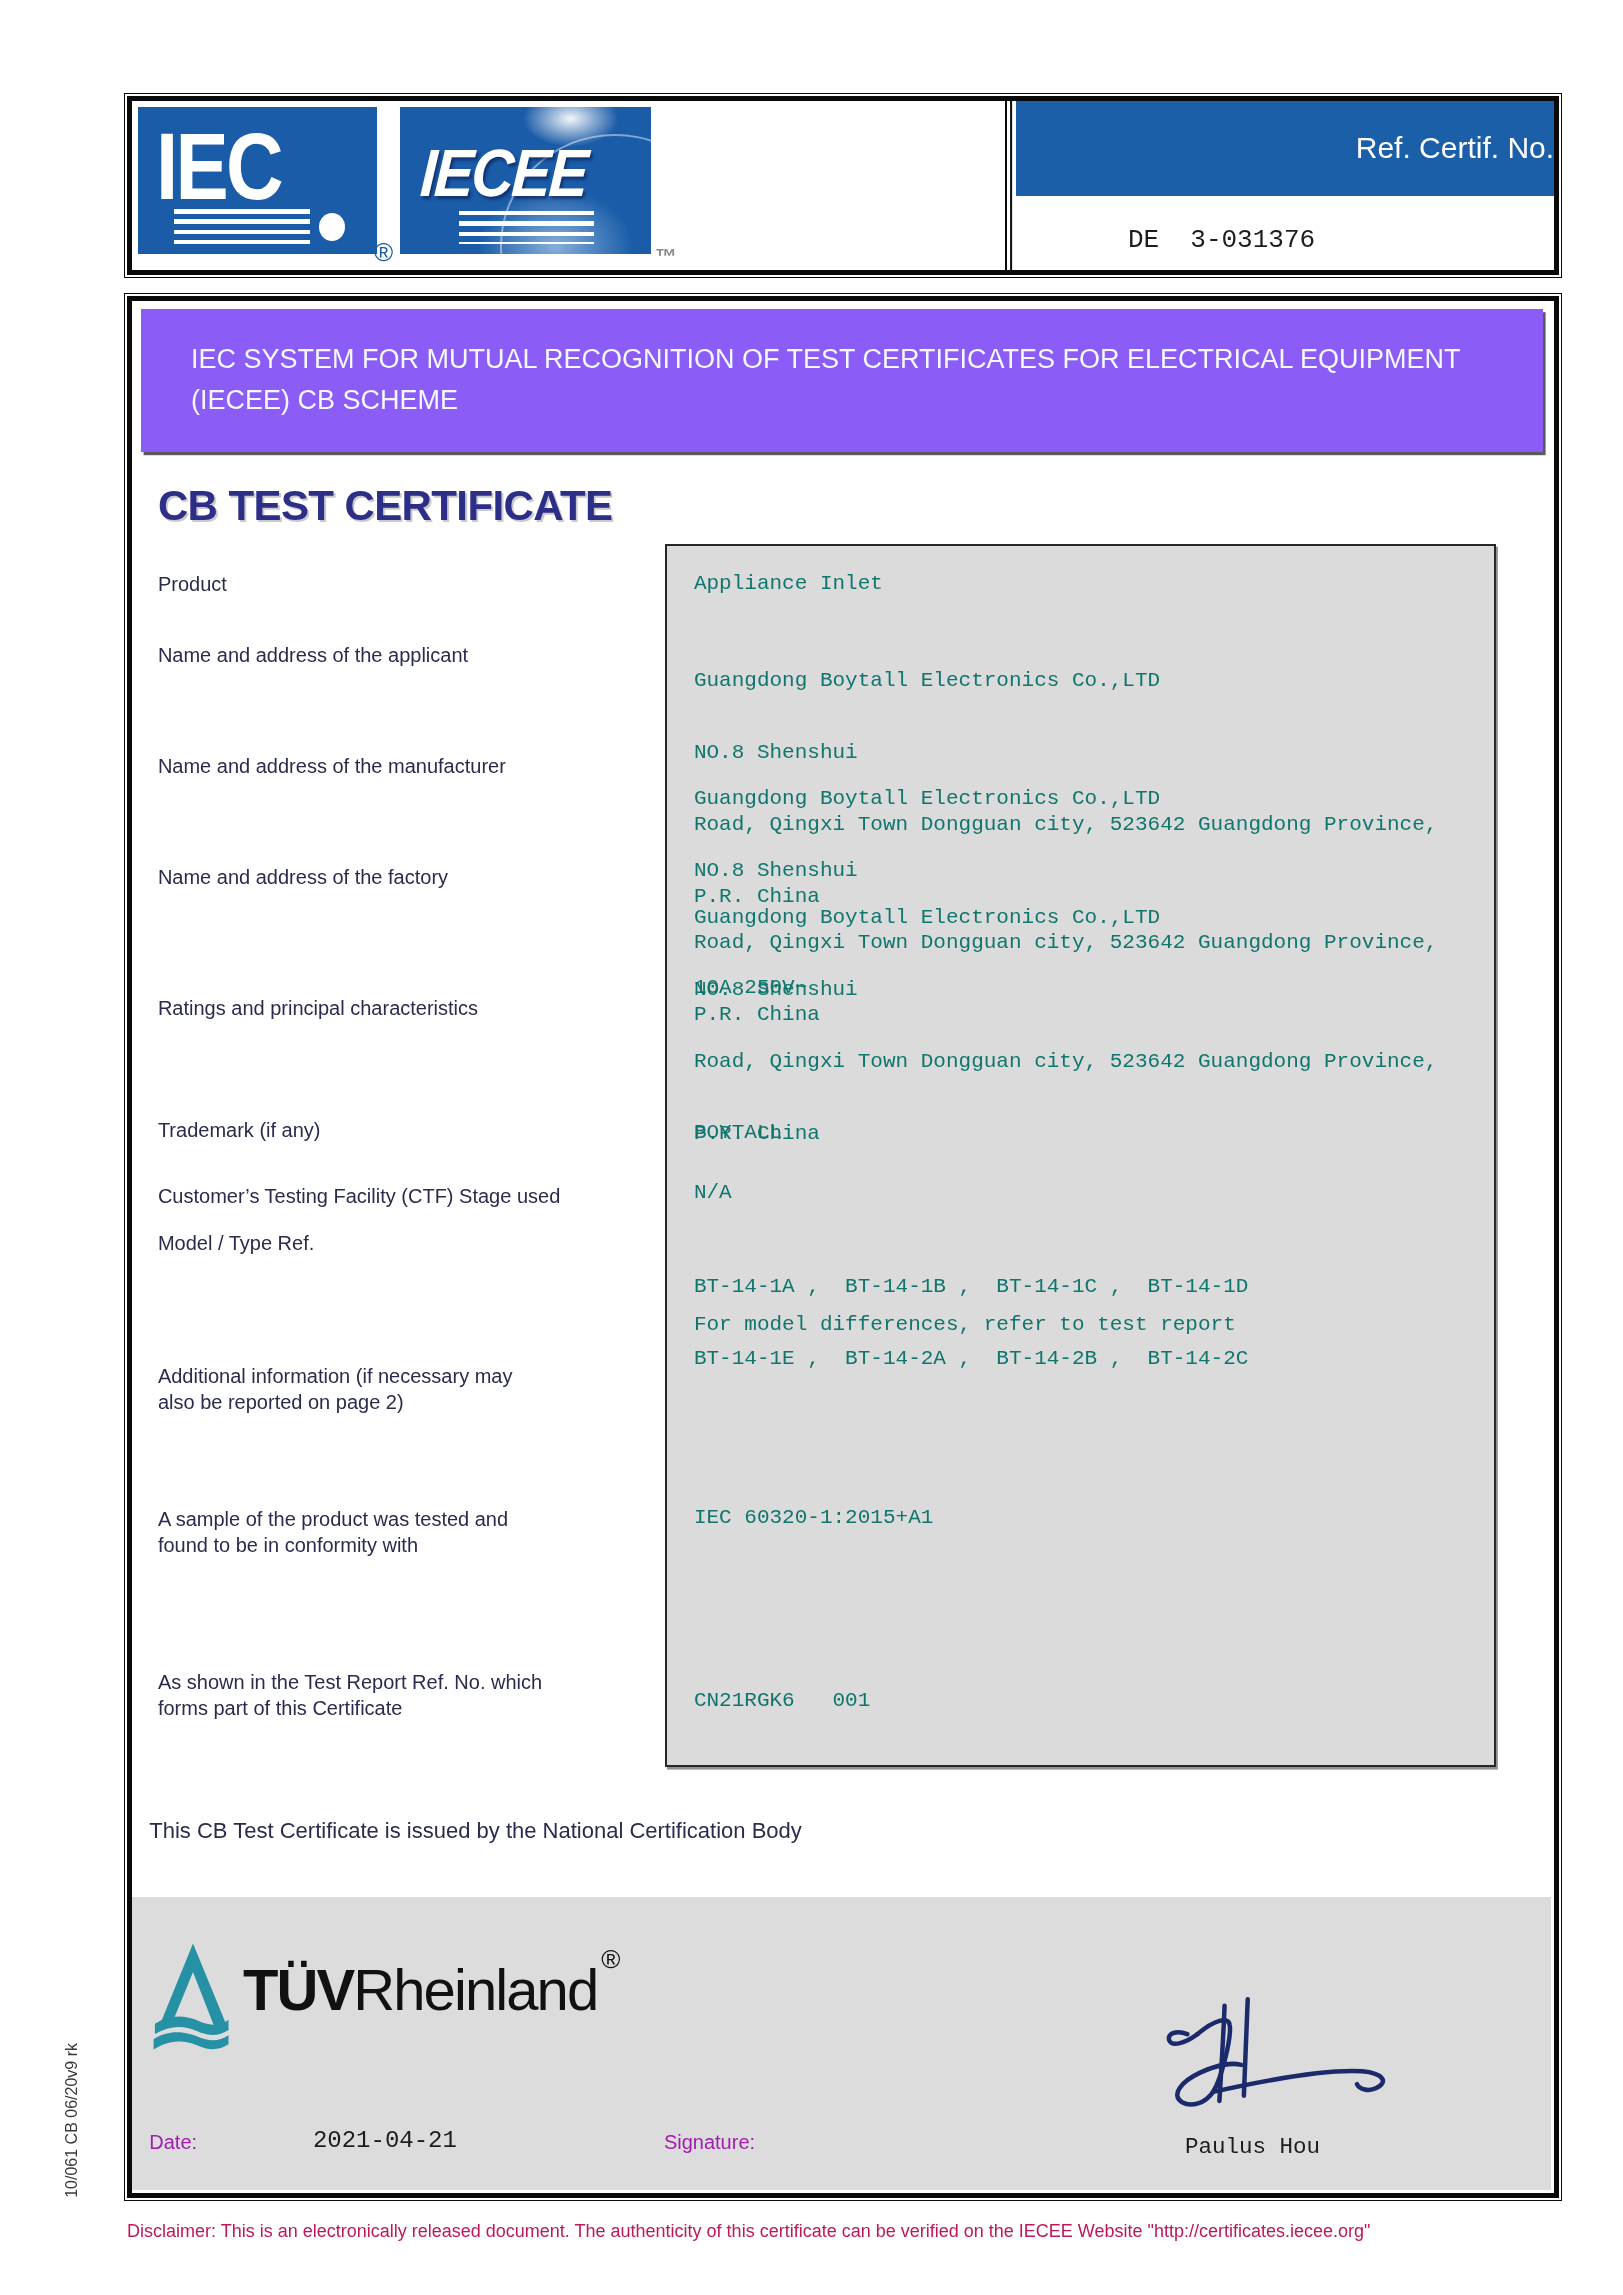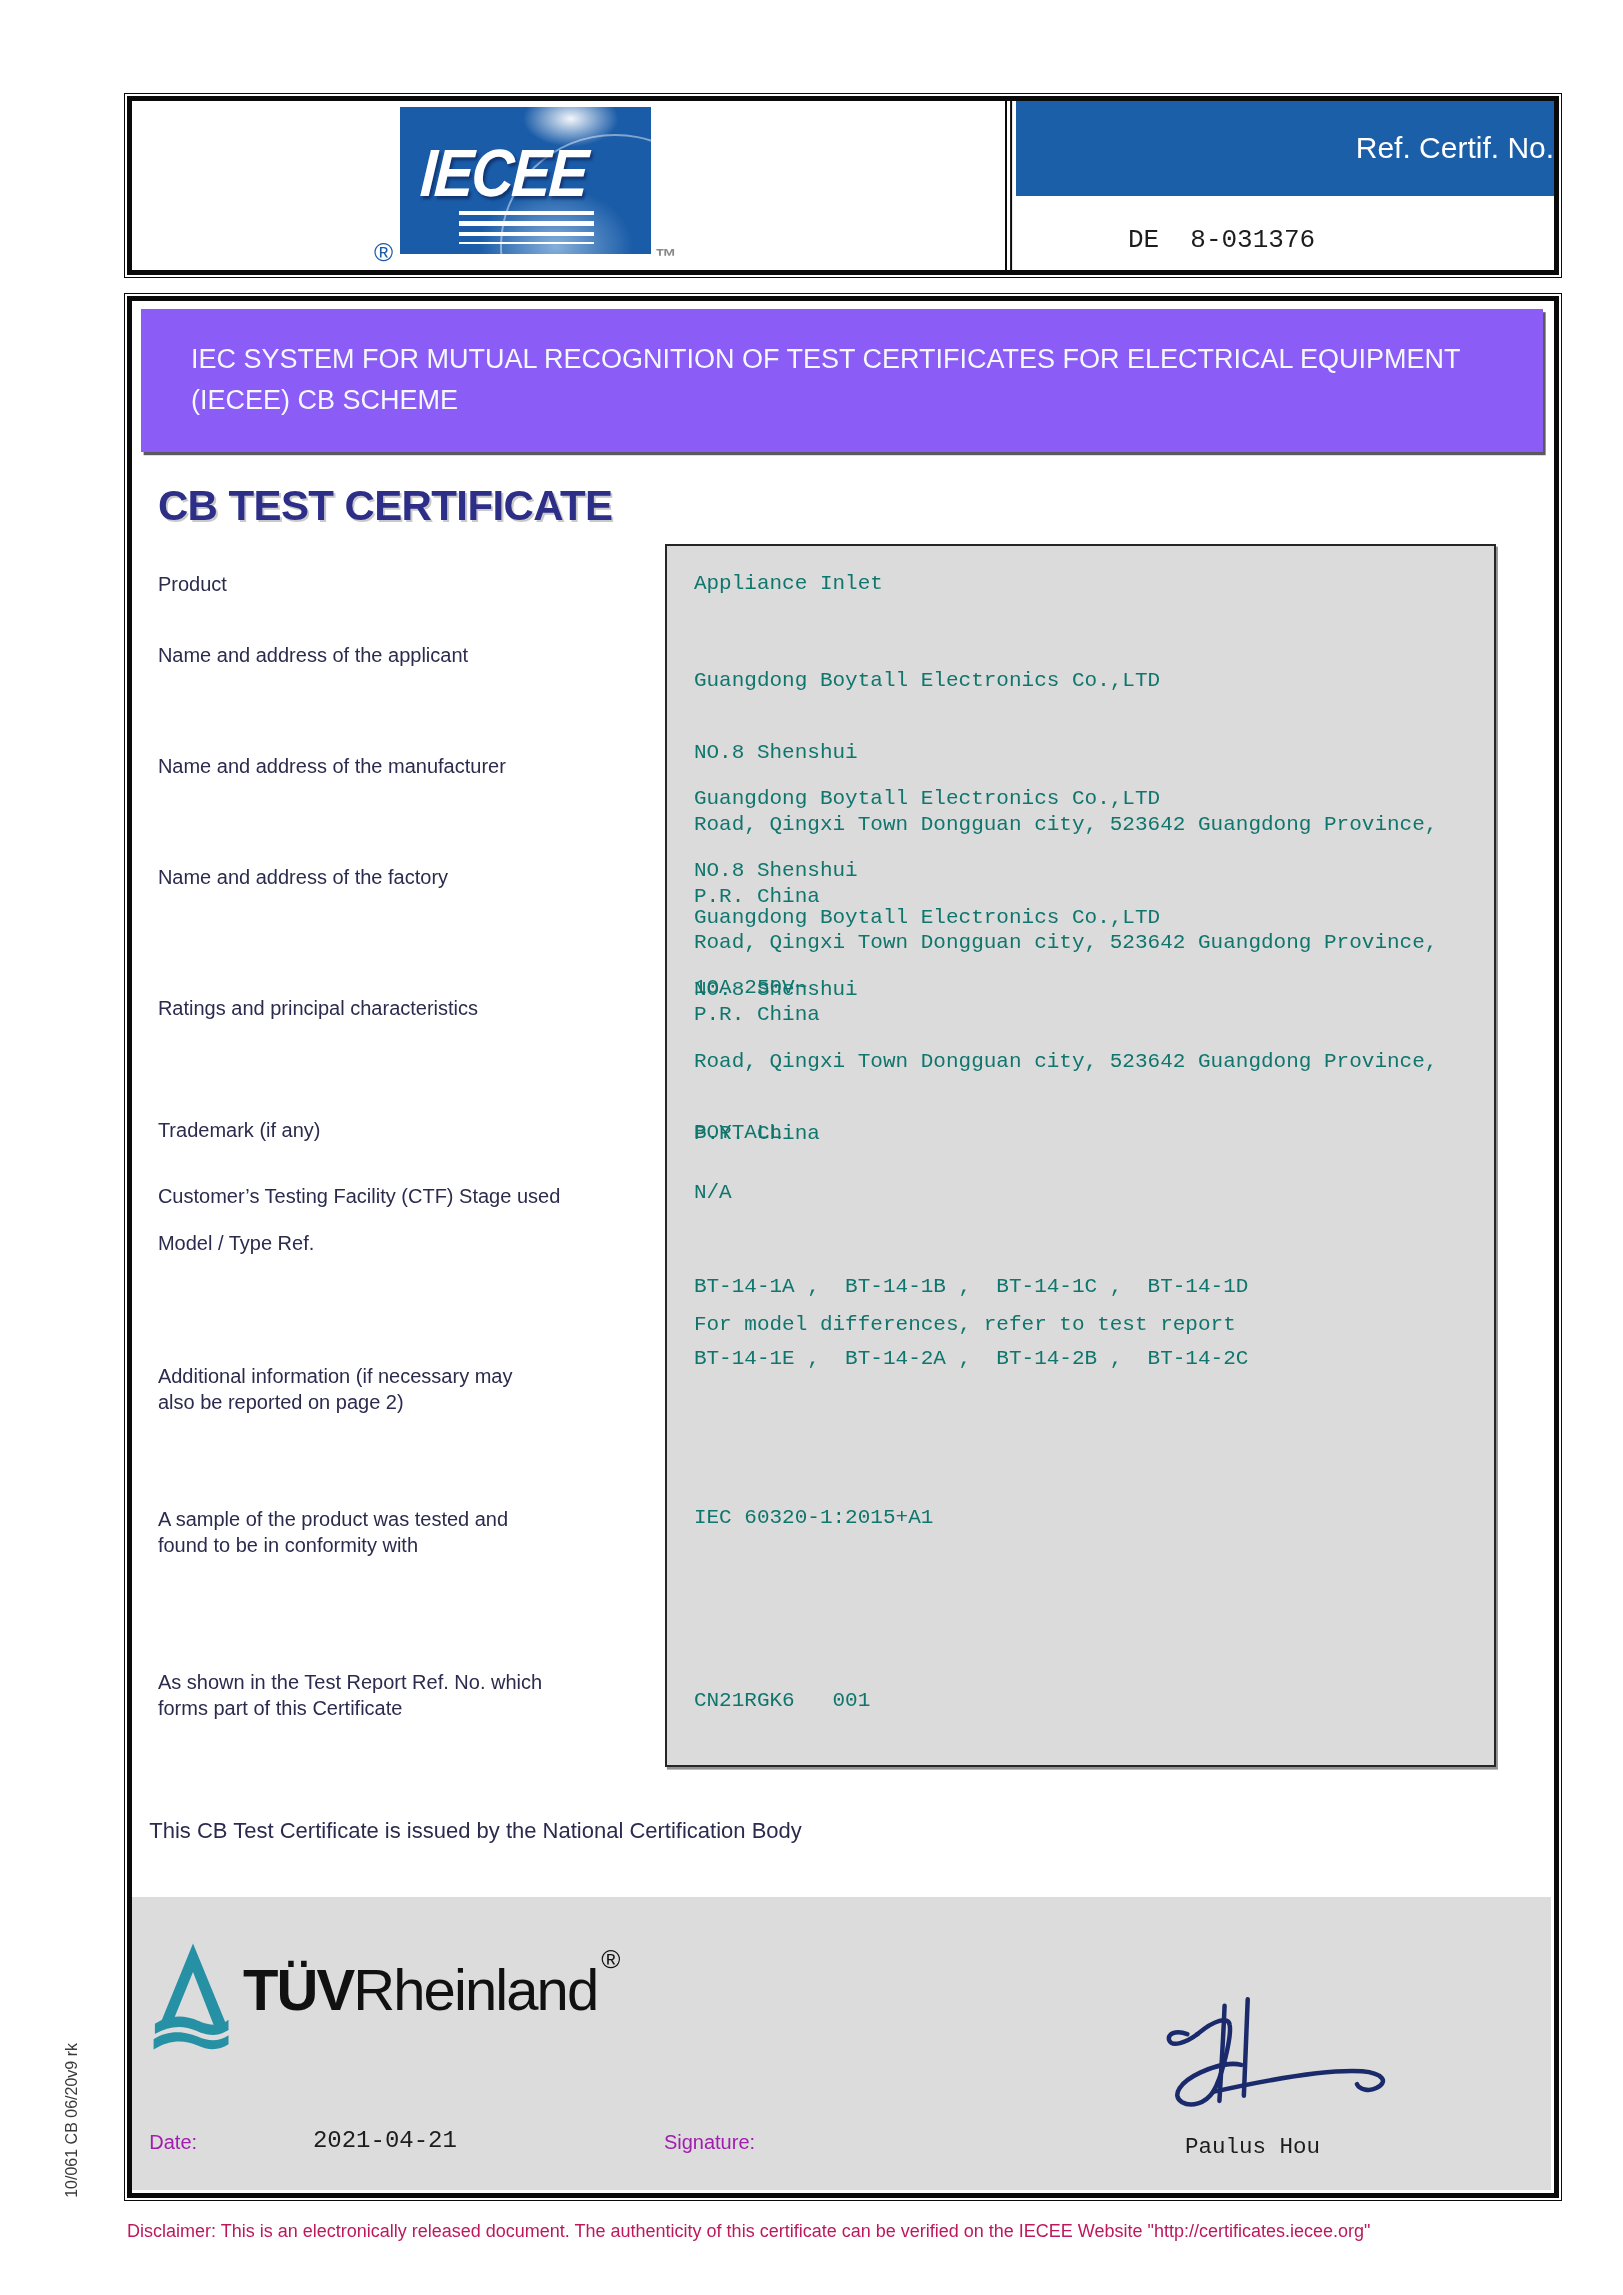--- a/index.html
+++ b/index.html
@@ -74,36 +74,41 @@
 </head>
 <body>
 
 <div class="page">
 
   <div class="side-code">10/061 CB 06/20v9 rk</div>
 
   <div class="dframe topbox">
     <div class="dframe-inner">
 
+      <div class="iec-box">
+        <div class="iec-text">IEC</div>
+        <div class="iec-lines"></div>
+        <div class="iec-dot"></div>
+      </div>
 
       <div class="iecee-box">
         <div class="iecee-globe"></div>
         <div class="iecee-text">IECEE</div>
         <div class="iecee-lines"></div>
       </div>
 
       <div class="reg-mark">®</div>
       <div class="tm-mark">™</div>
 
       <div class="top-divider"></div>
 
       <div class="ref-header">
         <span class="ref-header-label">Ref. Certif. No.</span>
       </div>
-      <div class="ref-value">DE  8-031376</div>
+      <div class="ref-value">DE  3-031376</div>
     </div>
   </div>
 
   <div class="dframe mainbox">
     <div class="dframe-inner">
 
       <div class="banner">
         <div>IEC SYSTEM FOR MUTUAL RECOGNITION OF TEST CERTIFICATES FOR ELECTRICAL EQUIPMENT</div>
         <div>(IECEE) CB SCHEME</div>
       </div>

